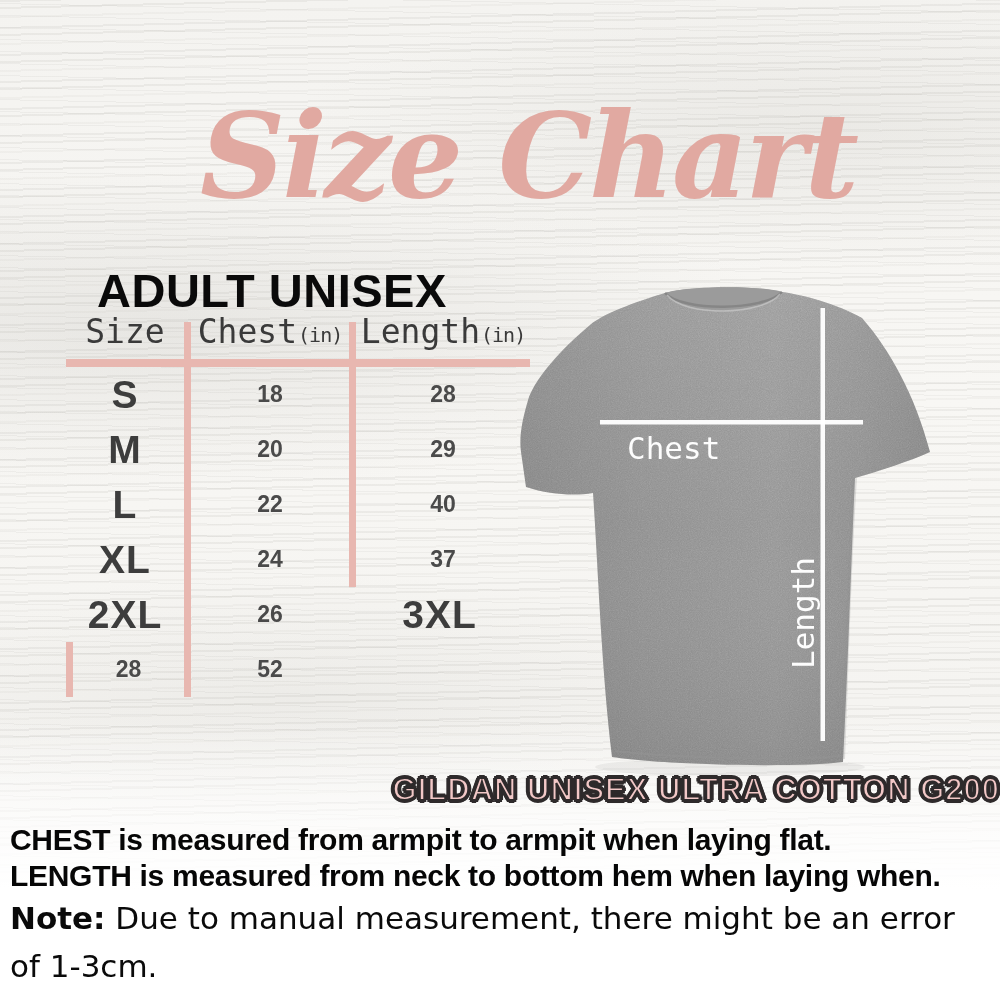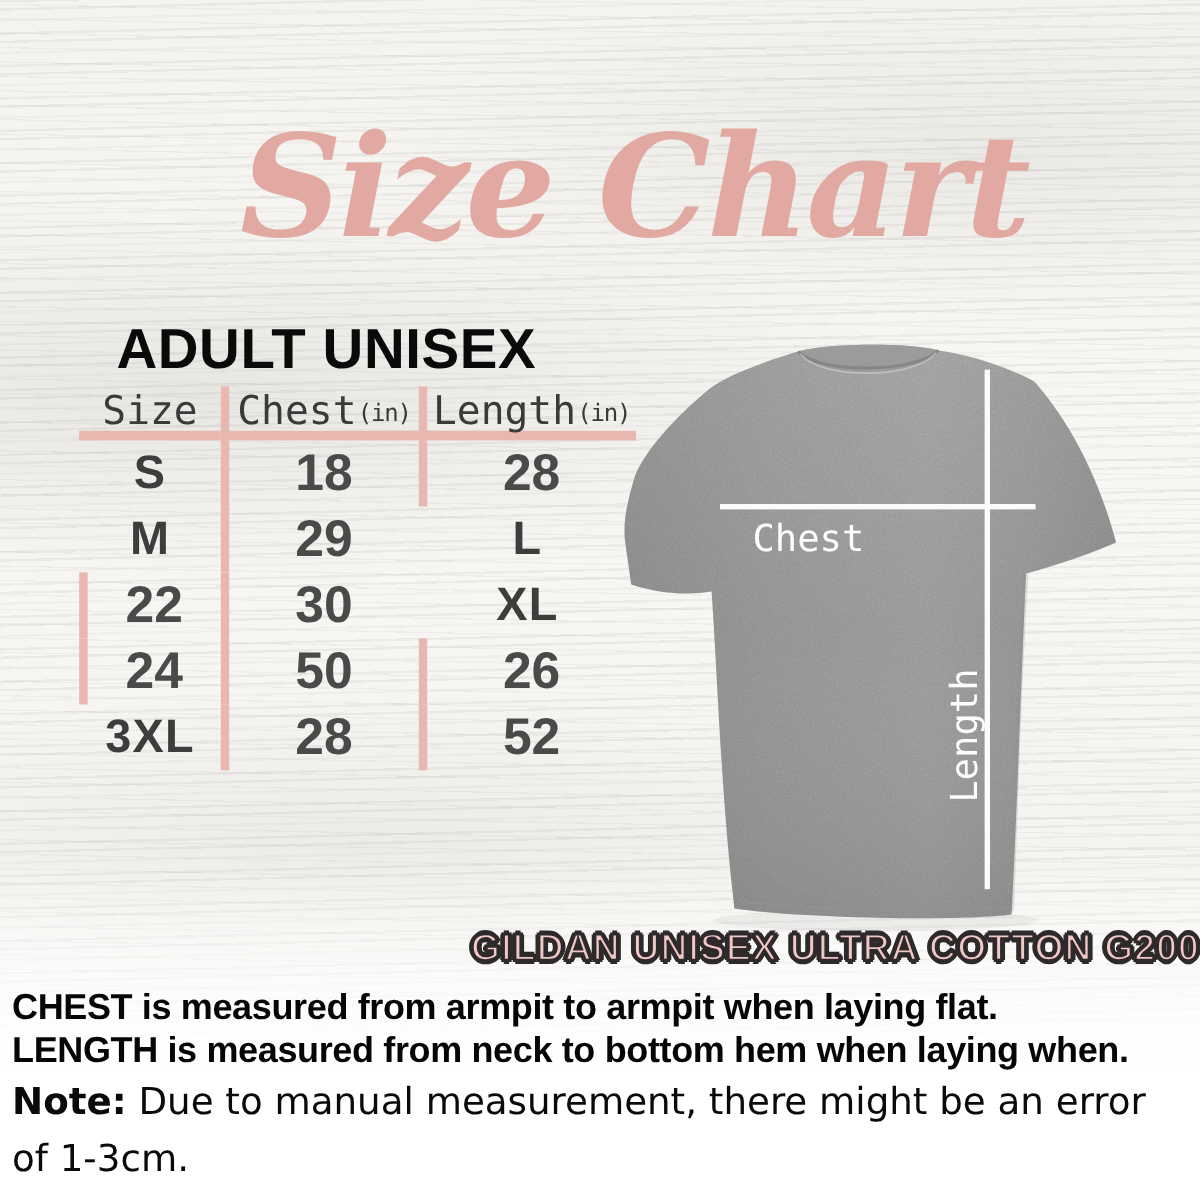--- a/index.html
+++ b/index.html
@@ -39,27 +39,27 @@
   .size-table{
     position:absolute; left:66px; top:322px;
     display:grid;
     grid-template-columns:118px 165px 181px;
     grid-template-rows:45px repeat(6,55px);
   }
   .tcell{ display:flex; align-items:center; justify-content:center; }
   .tcell.c2, .tcell.c3{ border-left:7px solid #e8b7b0; }
   .tcell.th{
     border-bottom:8px solid #e8b7b0;
-    align-items:flex-start; padding-bottom:19px;
+    align-items:center; padding-bottom:19px;
     font-family:"DejaVu Sans Mono", monospace;
     font-size:33px; color:#3a3a3a; white-space:nowrap;
   }
   .tcell.th .unit{ font-size:20px; line-height:1; margin:12px 0 4px 1px; letter-spacing:-1px; }
   .tcell.sz{ font-weight:800; font-size:39px; color:#3d3d3d; letter-spacing:1px; }
-  .tcell.num{ font-weight:800; font-size:43px; color:#4a4a4a; }
+  .tcell.num{ font-weight:800; font-size:23px; color:#4a4a4a; }
 
   
   .shirt{ position:absolute; left:505px; top:265px; width:445px; height:515px; }
   .shirt svg{ display:block; width:100%; height:100%; }
   .shirt text{
     font-family:"DejaVu Sans Mono", monospace;
     fill:#fdfdfd; font-size:31px;
   }
 
   
@@ -110,30 +110,32 @@
     <div class="tcell th c3">
       <span>Length</span>
         <span class="unit">(in)</span>
     </div>
 
     <div class="tcell sz  c1">S</div>
     <div class="tcell num c2">18</div>
     <div class="tcell num c3">28</div>
 
     <div class="tcell sz  c1">M</div>
+    <div class="tcell num c2">20</div>
     <div class="tcell num c3">29</div>
 
     <div class="tcell sz  c1">L</div>
     <div class="tcell num c2">22</div>
-    <div class="tcell num c3">30</div>
+    <div class="tcell num c3">40</div>
 
     <div class="tcell sz  c1">XL</div>
     <div class="tcell num c2">24</div>
-    <div class="tcell num c3">50</div>
-
+    <div class="tcell num c3">37</div>
+
+    <div class="tcell sz  c1">2XL</div>
     <div class="tcell num c2">26</div>
 
     <div class="tcell sz  c1">3XL</div>
     <div class="tcell num c2">28</div>
     <div class="tcell num c3">52</div>
   </div>
 
   <div class="shirt">
     <svg viewBox="0 0 445 515" xmlns="http://www.w3.org/2000/svg">
       <defs>

